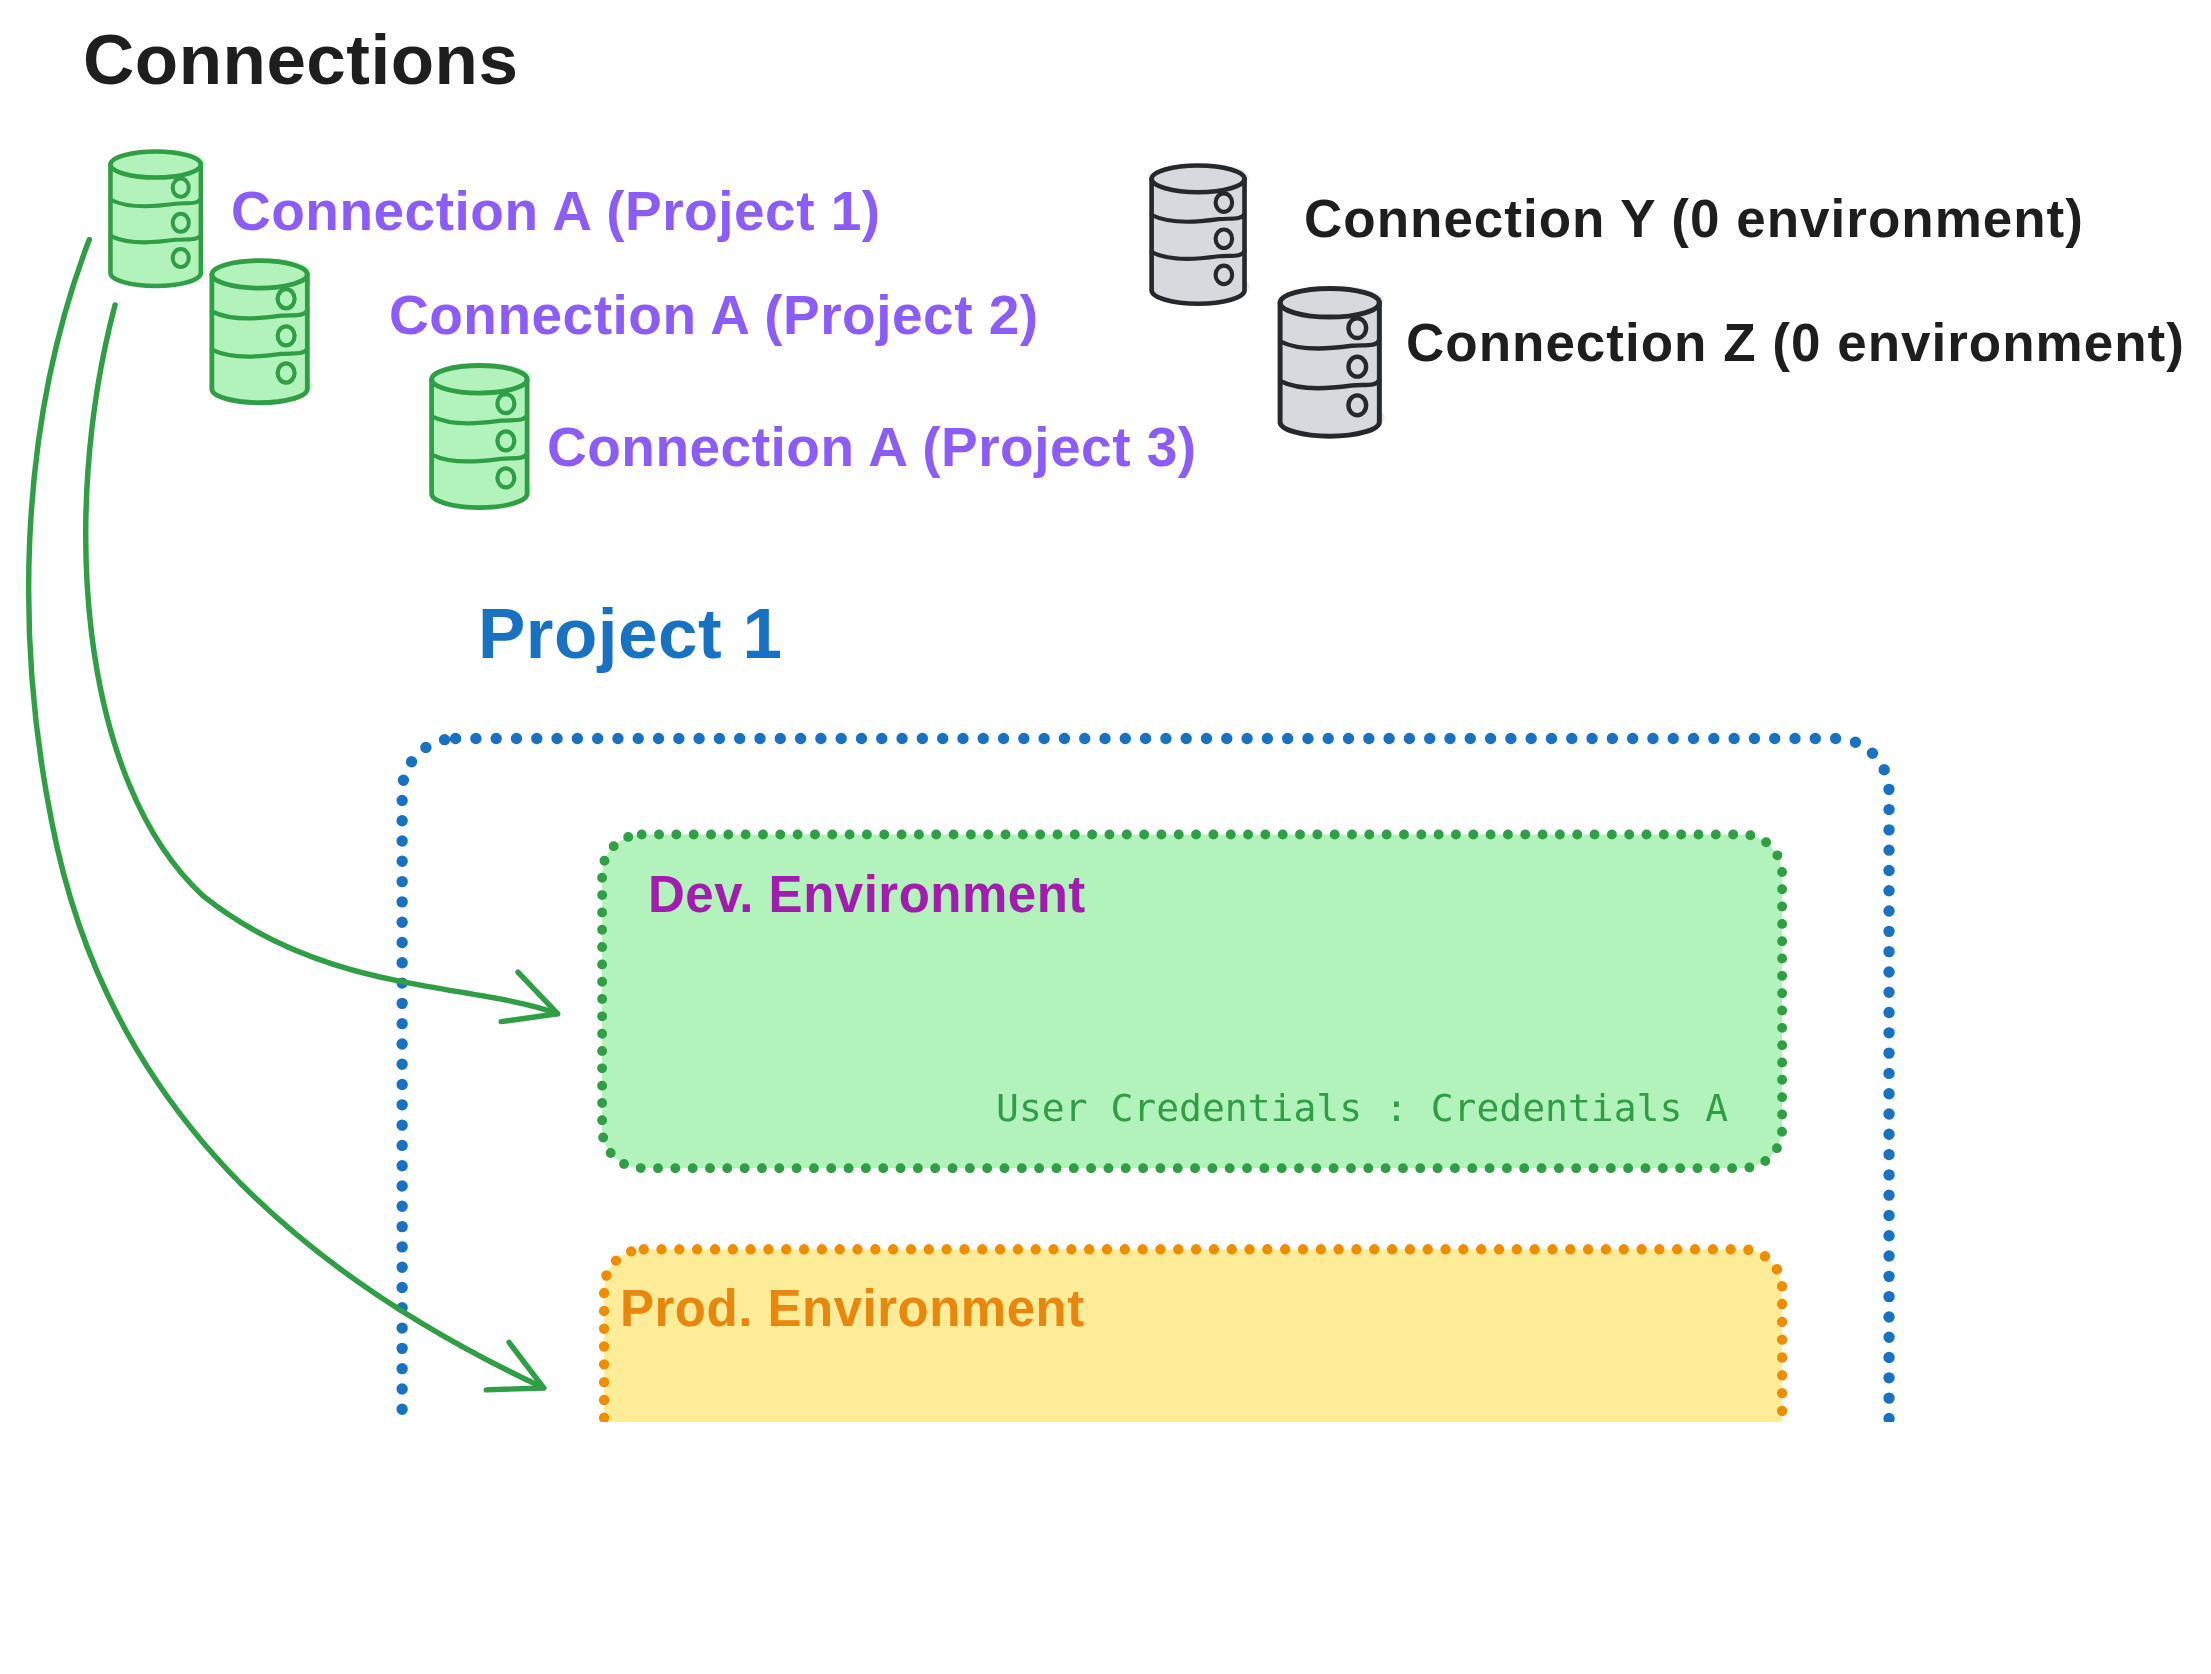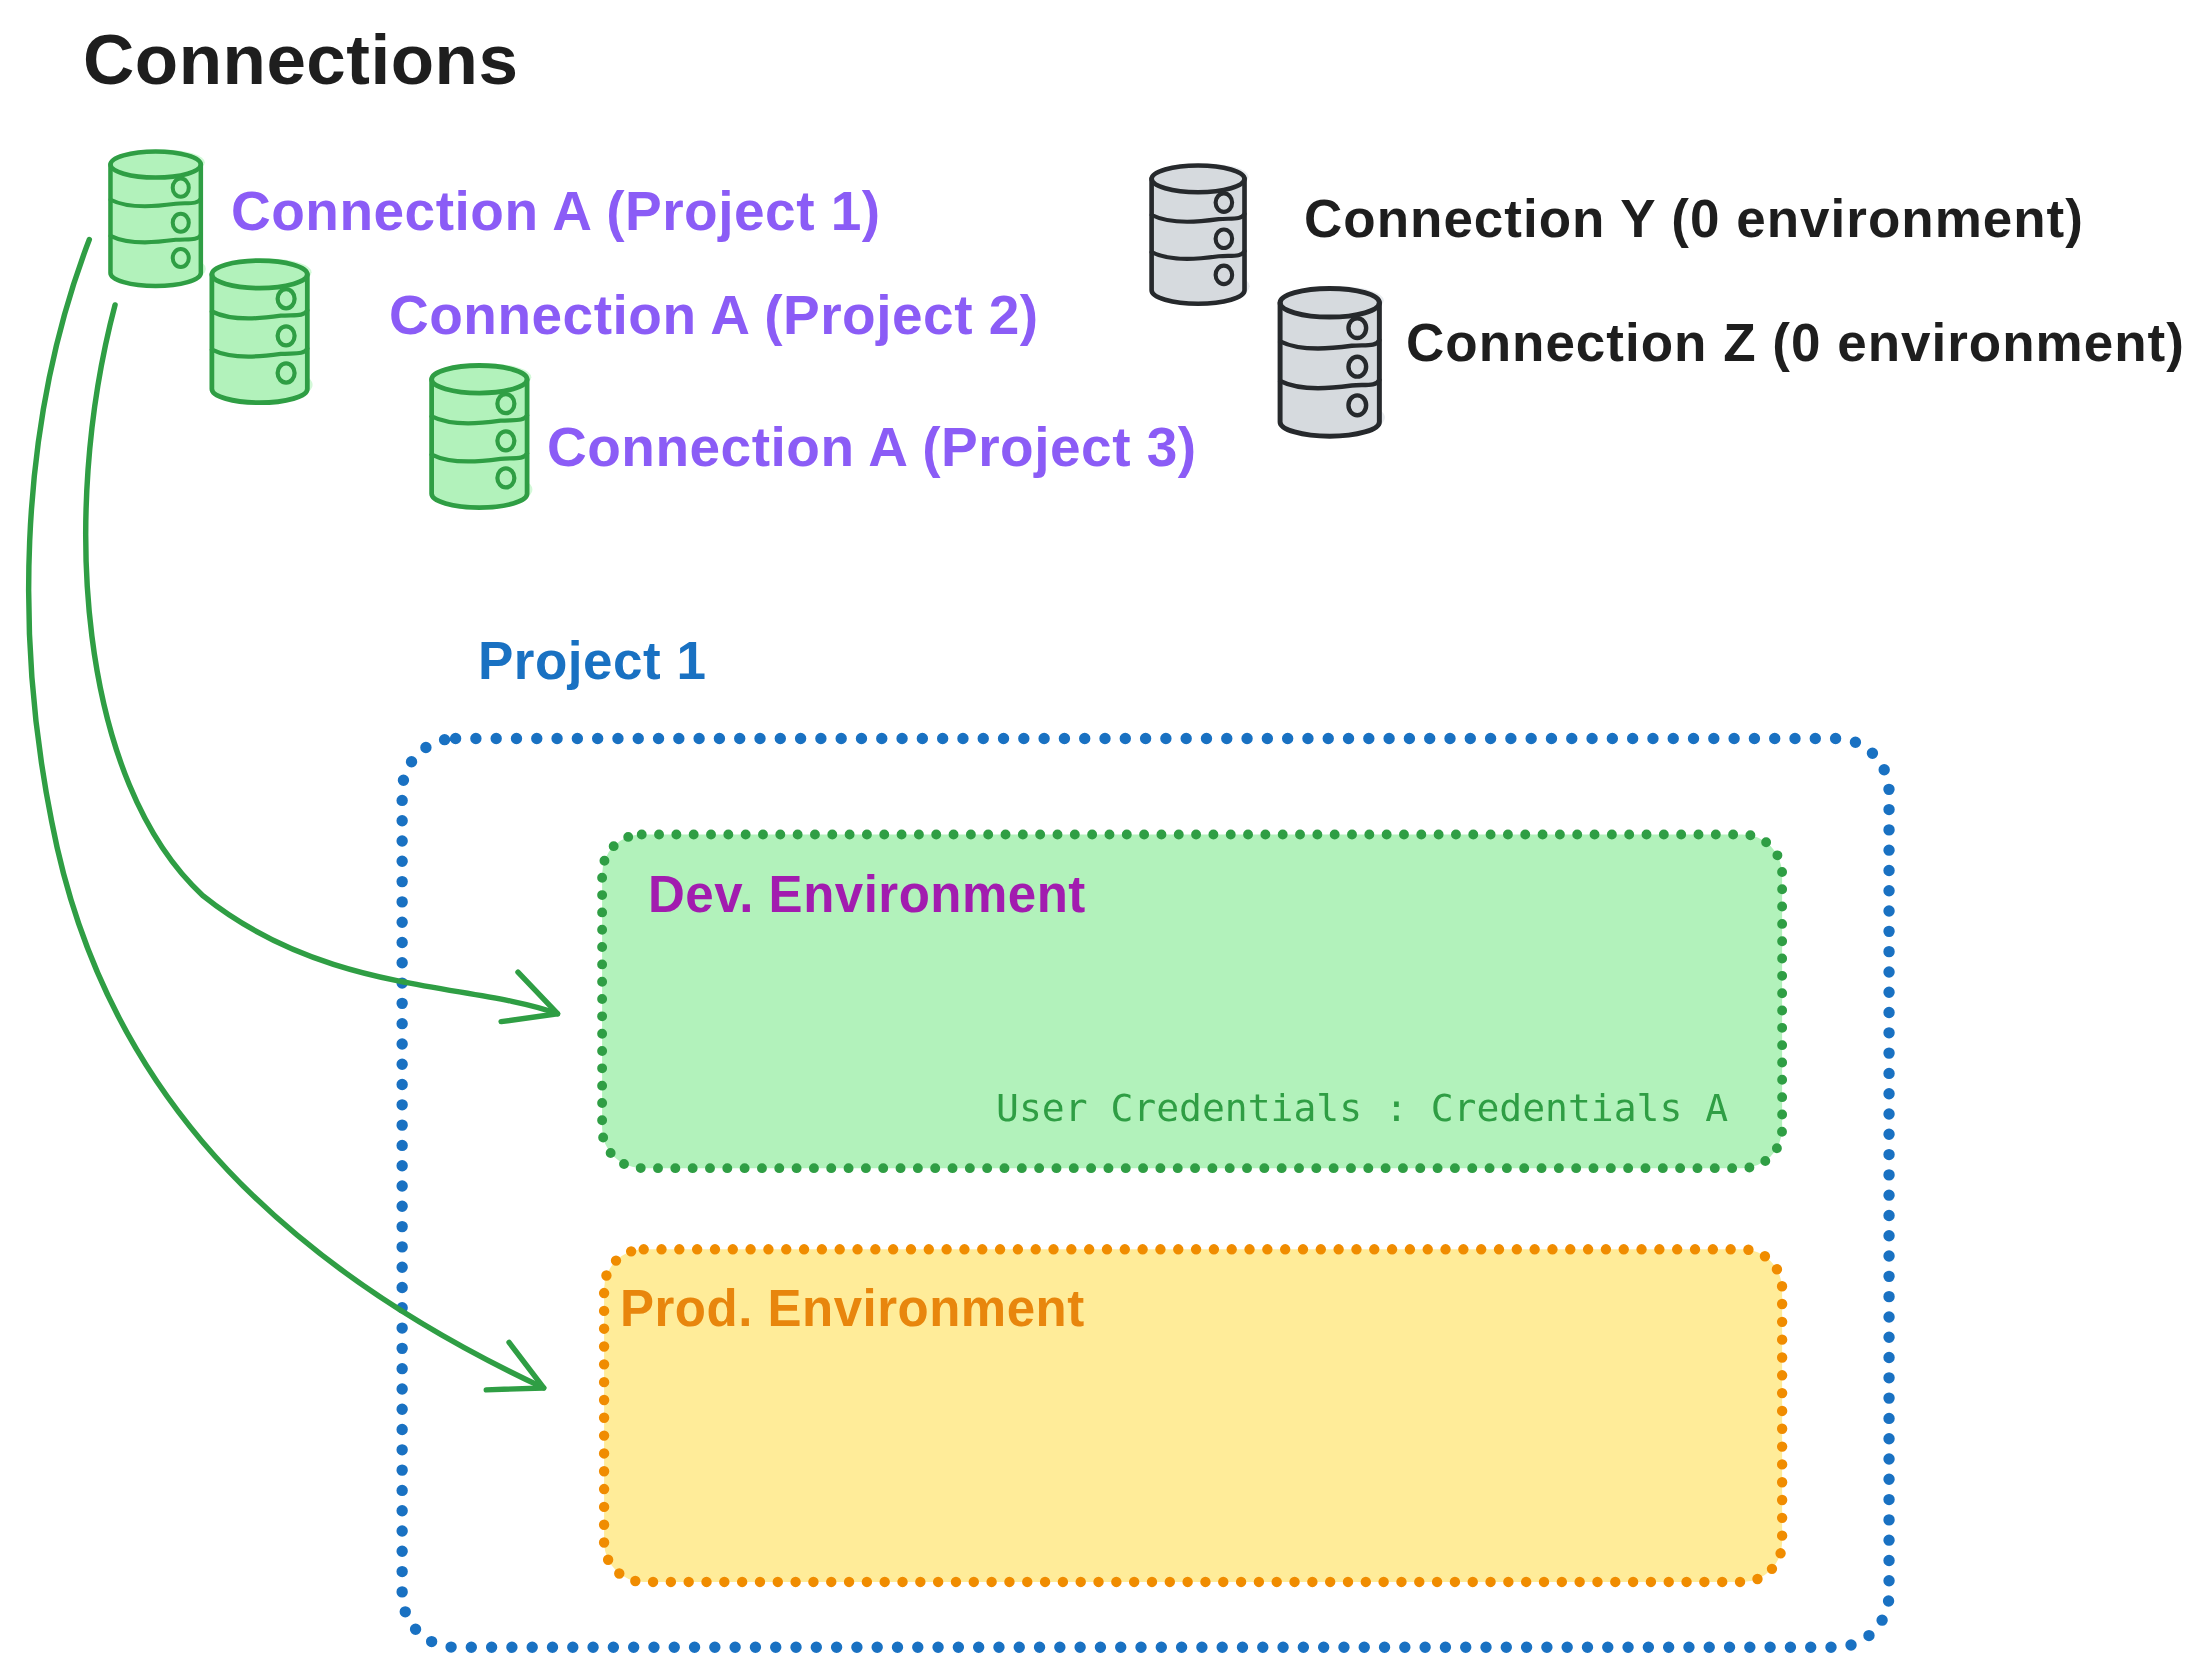--- a/index.html
+++ b/index.html
@@ -1,35 +1,35 @@
 <!DOCTYPE html>
 <html><head>
 <meta charset="utf-8">
 <style>
   html,body{margin:0;padding:0;background:#ffffff;}
   .canvas{
     position:relative;
-    width:2212px;height:1674px;
+    width:2212px;height:1422px;
     background:#ffffff;
     overflow:hidden;
     font-family:"Liberation Sans", sans-serif;
   }
   svg.layer{position:absolute;left:0;top:0;width:2212px;height:1674px;}
   .txt{position:absolute;white-space:nowrap;line-height:1;}
   .hand{font-weight:600;letter-spacing:0.5px;}
   .mono{font-family:"DejaVu Sans Mono", monospace;font-weight:400;}
   .title{left:83px;top:24px;font-size:71px;color:#1e1e1e;}
   .lbl-green{color:#8b5cf6;font-size:55px;}
   .lbl-black{color:#1e1e1e;font-size:53px;letter-spacing:1px;}
   .lbl-a1{left:231px;top:184px;}
   .lbl-a2{left:389px;top:288px;}
   .lbl-a3{left:547px;top:392px;margin-top:28px;}
   .lbl-y{left:1272px;top:192px;margin-left:32px;}
   .lbl-z{left:1406px;top:316px;}
-  .project-title{left:478px;top:598px;font-size:53px;color:#1971c2;margin-top:36px;}
+  .project-title{left:478px;top:598px;font-size:71px;color:#1971c2;}
   .dev-title{left:648px;top:869px;font-size:51px;color:#a21caf;}
   .prod-title{left:620px;top:1283px;font-size:51px;color:#e8860d;}
   .dev-cred{left:996px;top:1089px;font-size:38px;color:#2f9e44;}
   .prod-map{left:929px;top:1443px;font-size:38px;color:#d63a42;line-height:50px;}
 </style>
 </head>
 <body>
 
 <div class="canvas">
 

